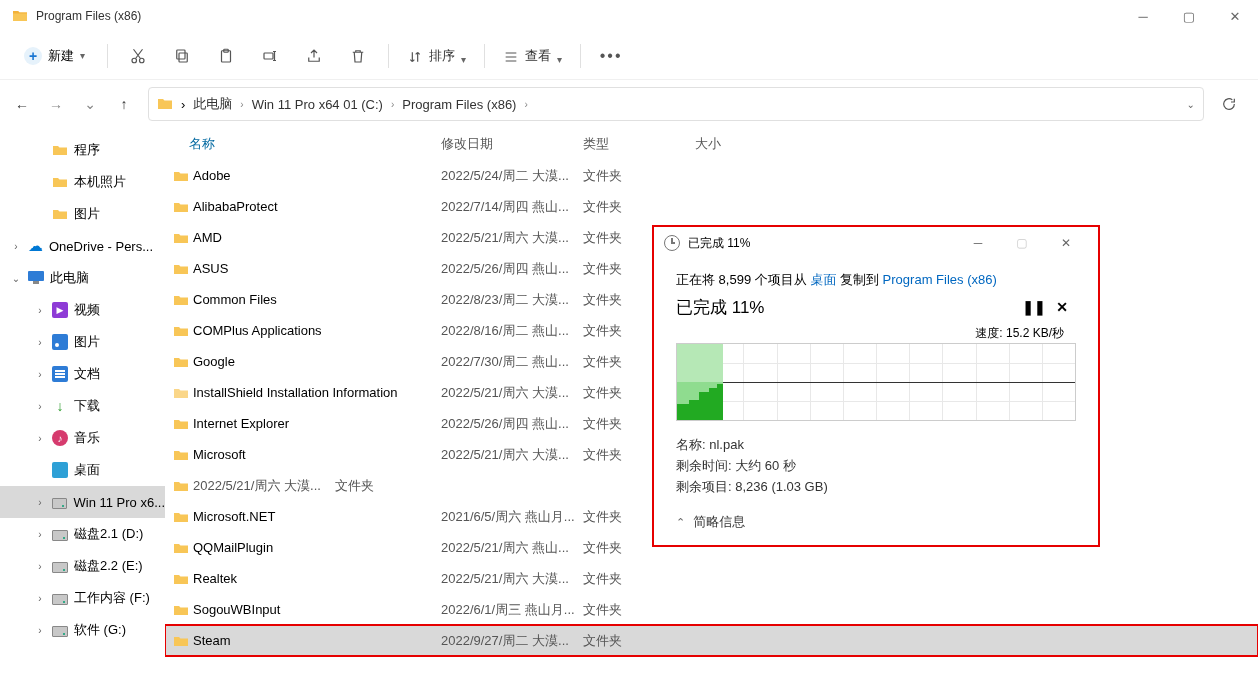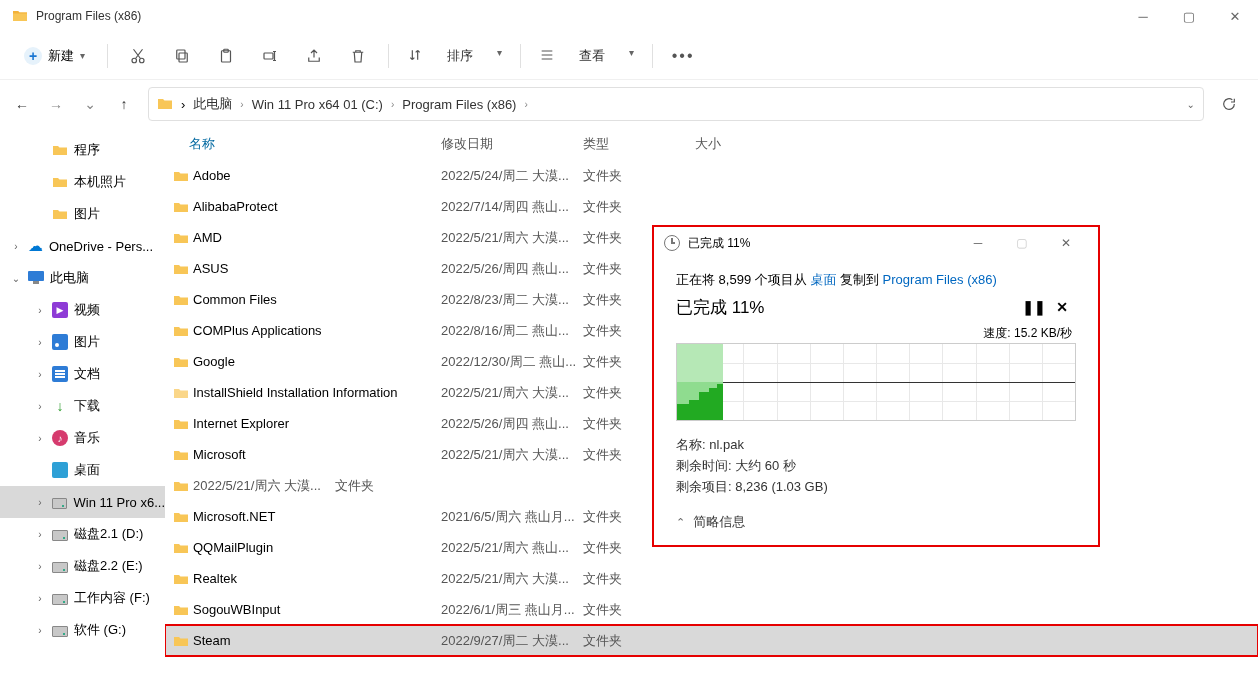--- a/index.html
+++ b/index.html
@@ -10,21 +10,21 @@
   .titlebar .title { font-size: 12px; color: #333; flex: 1; }
   .win-controls { display: flex; }
   .win-controls div { width: 46px; height: 32px; display: flex; align-items: center; justify-content: center; color: #666; }
   
   .toolbar { height: 48px; display: flex; align-items: center; padding: 0 12px; gap: 4px; border-bottom: 1px solid #f0f0f0; }
   .btn-new { display: flex; align-items: center; gap: 6px; padding: 6px 12px; border-radius: 4px; }
   .btn-new .plus { width: 18px; height: 18px; border-radius: 50%; background: #e6f2fb; color: #1976d2; display: flex; align-items: center; justify-content: center; font-size: 14px; font-weight: bold; }
   .toolbar .sep { width: 1px; height: 24px; background: #e0e0e0; margin: 0 6px; }
   .tool-icon { width: 40px; height: 36px; display: flex; align-items: center; justify-content: center; color: #555; border-radius: 4px; }
   .tool-icon svg { width: 18px; height: 18px; }
-  .tool-text { display: flex; align-items: flex-start; gap: 24px; padding: 6px 8px; color: #333; }
+  .tool-text { display: flex; align-items: flex-end; gap: 6px; padding: 6px 8px; color: #333; }
   .chev { font-size: 10px; color: #666; }
   
   .navbar { height: 48px; display: flex; align-items: center; padding: 0 12px; gap: 8px; }
   .nav-arrows { display: flex; align-items: center; gap: 14px; margin-right: 6px; }
   .nav-arrows span { color: #888; font-size: 14px; width: 20px; text-align: center; }
   .nav-arrows .enabled { color: #333; }
   .address { flex: 1; height: 34px; border: 1px solid #e0e0e0; border-radius: 4px; display: flex; align-items: center; padding: 0 8px; gap: 8px; }
   .folder-glyph { display:inline-block; }
   .folder-glyph svg { display:block; }
   .crumb { display: flex; align-items: center; gap: 8px; color: #333; white-space: nowrap; }
@@ -69,21 +69,21 @@
   .dlg-big { font-size: 17px; font-weight: 400; flex: 1; }
   .dlg-ctrl { width: 28px; height: 28px; display:flex; align-items:center; justify-content:center; font-size: 14px; font-weight: bold; }
   .chart-wrap { position: relative; height: 78px; border: 1px solid #ccc; margin-top: 6px; }
   .chart-grid { position:absolute; inset:0; }
   .chart-grid .vline { position:absolute; top:0; bottom:0; width:1px; background:#e8e8e8; }
   .chart-grid .hline { position:absolute; left:0; right:0; height:1px; background:#e8e8e8; }
   .chart-area { position:absolute; left:0; top:38px; width:46px; height:38px; background:#8fdc8f; }
   .chart-bar { position:absolute; left:0; top:0; width:46px; height:38px; background:#b6e8b6; }
   .chart-step { position:absolute; background:#22aa22; }
   .chart-baseline { position:absolute; left:0; right:0; top:38px; height:1px; background:#333; }
-  .speed-label { position:absolute; right:4px; top:-18px; font-size:12px; background:transparent; }
+  .speed-label { position:absolute; right:12px; top:-18px; font-size:12px; background:transparent; }
   .chart-outer { position: relative; margin-top: 22px; }
   .dlg-meta { margin-top: 14px; font-size: 13px; line-height: 1.6; color:#333; }
   .dlg-footer { margin-top: 16px; display:flex; align-items:center; gap:8px; font-size:13px; color:#333; }
   .dlg-footer .chev { font-size: 11px; }
   
   .ico-img { width:16px; height:16px; background:#2e7cd6; border-radius:2px; position:relative; }
   .ico-img::after { content:""; position:absolute; left:3px; bottom:3px; width:4px; height:4px; background:#fff; border-radius:50%; }
   .ico-video { width:16px; height:16px; background:#8e3bd6; border-radius:2px; display:flex; align-items:center; justify-content:center; color:#fff; font-size:9px; }
   .ico-doc { width:16px; height:16px; background:#2e7cd6; border-radius:2px; position:relative; }
   .ico-doc::after { content:""; position:absolute; left:3px; top:4px; right:3px; height:2px; background:#fff; box-shadow:0 3px 0 #fff, 0 6px 0 #fff; }
@@ -376,21 +376,21 @@
           <span class="date-cell">2022/8/16/周二 燕山...</span>
           <span class="type-cell">文件夹</span>
         </div>
         <div class="file-row">
           <span class="icon-cell">
             <svg width="16" height="16" viewBox="0 0 16 16" style="">
               <path fill="#f8c657" d="M1 4h5l1.5 1.5H15V13H1z"></path>
             </svg>
           </span>
           <span class="name-cell">Google</span>
-          <span class="date-cell">2022/12/30/周二 燕山...</span>
+          <span class="date-cell">2022/7/30/周二 燕山...</span>
           <span class="type-cell">文件夹</span>
         </div>
         <div class="file-row">
           <span class="icon-cell">
             <svg width="16" height="16" viewBox="0 0 16 16" style="opacity:0.7;">
               <path fill="#f8c657" d="M1 4h5l1.5 1.5H15V13H1z"></path>
             </svg>
           </span>
           <span class="name-cell">InstallShield Installation Information</span>
           <span class="date-cell">2022/5/21/周六 大漠...</span>

